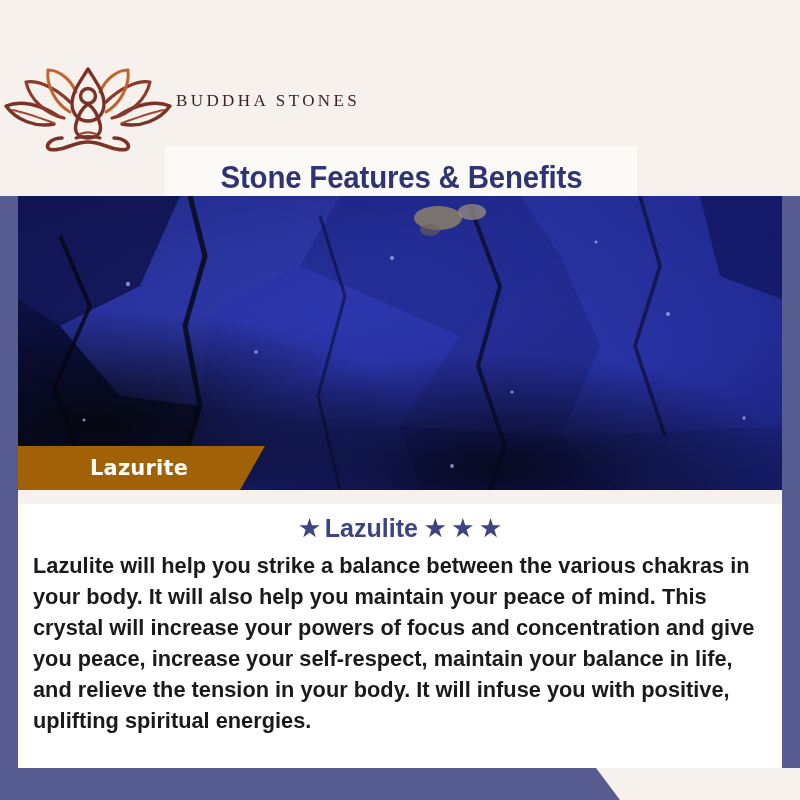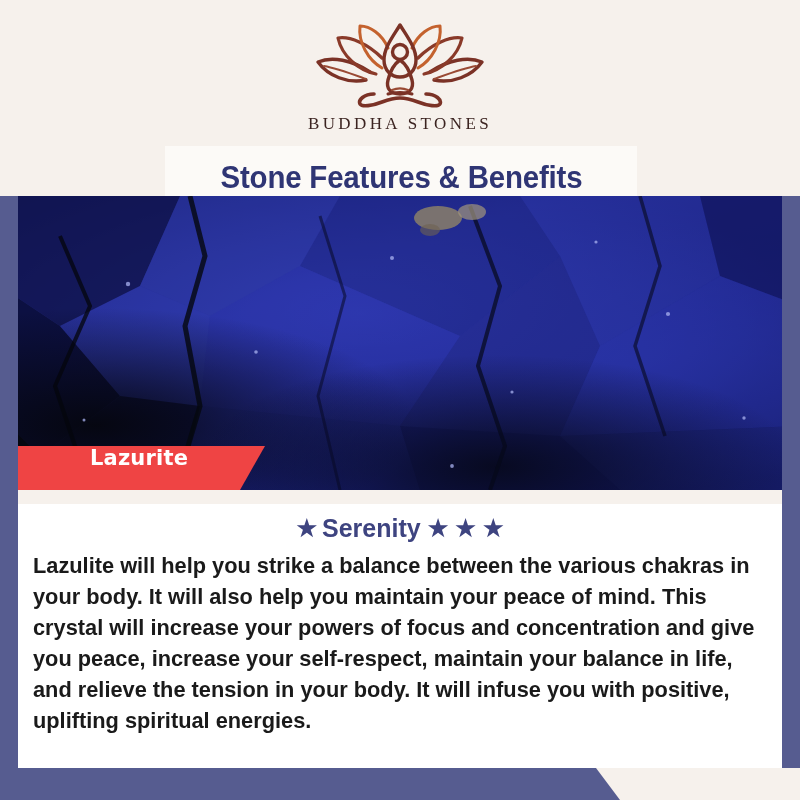--- a/index.html
+++ b/index.html
@@ -37,21 +37,21 @@
   }
   .bottom-right-fill{
     position:absolute;bottom:0;right:0;width:200px;height:32px;
     background:#F6F1EC;z-index:2;
   }
 
   
   .logo-block{
     position:absolute;top:0;left:0;width:800px;height:196px;
     background:#F6F1EC;z-index:5;
-    display:flex;flex-direction:column;align-items:center;
+    display:flex;flex-direction:row;align-items:center;
   }
   .logo-mark{margin-top:22px;width:176px;height:86px;}
   .logo-word{
     margin-top:6px;
     font-family:"Liberation Serif", serif;
     font-size:17px;letter-spacing:3.4px;
     color:#3B2320;font-weight:400;
   }
 
   
@@ -71,23 +71,23 @@
   .photo{
     position:absolute;top:196px;left:0;width:800px;height:294px;
     overflow:hidden;z-index:1;
     background:#1B1F6B;
   }
   .photo svg{display:block;width:800px;height:294px;}
 
   
   .name-tab{
     position:absolute;top:446px;left:18px;width:247px;height:44px;
-    background:#ef4444;z-index:6;
+    background:#a16207;z-index:6;
     clip-path:polygon(0 0, 247px 0, 222px 44px, 0 44px);
-    display:flex;
+    display:flex;align-items:center;
   }
   .name-text{
     margin-left:72px;color:#FFFFFF;
     font-family:"DejaVu Sans",sans-serif;
     font-weight:bold;font-size:21px;letter-spacing:0.2px;
   }
 
   
   .card{
     position:absolute;top:490px;left:18px;width:764px;height:278px;
@@ -246,21 +246,21 @@
   <div class="name-tab">
     <span class="name-text">Lazurite</span>
   </div>
 
   <div class="card">
     <div class="card-topstrip"></div>
 
     <div class="attrs">
       <span class="attr">
         <span class="star">★</span>
-        <span>Serenity</span>
+        <span>Lazulite</span>
       </span>
       <span class="attr">
         <span class="star">★</span>
       </span>
       <span class="attr">
         <span class="star">★</span>
       </span>
       <span class="attr tight">
         <span class="star">★</span>
       </span>

